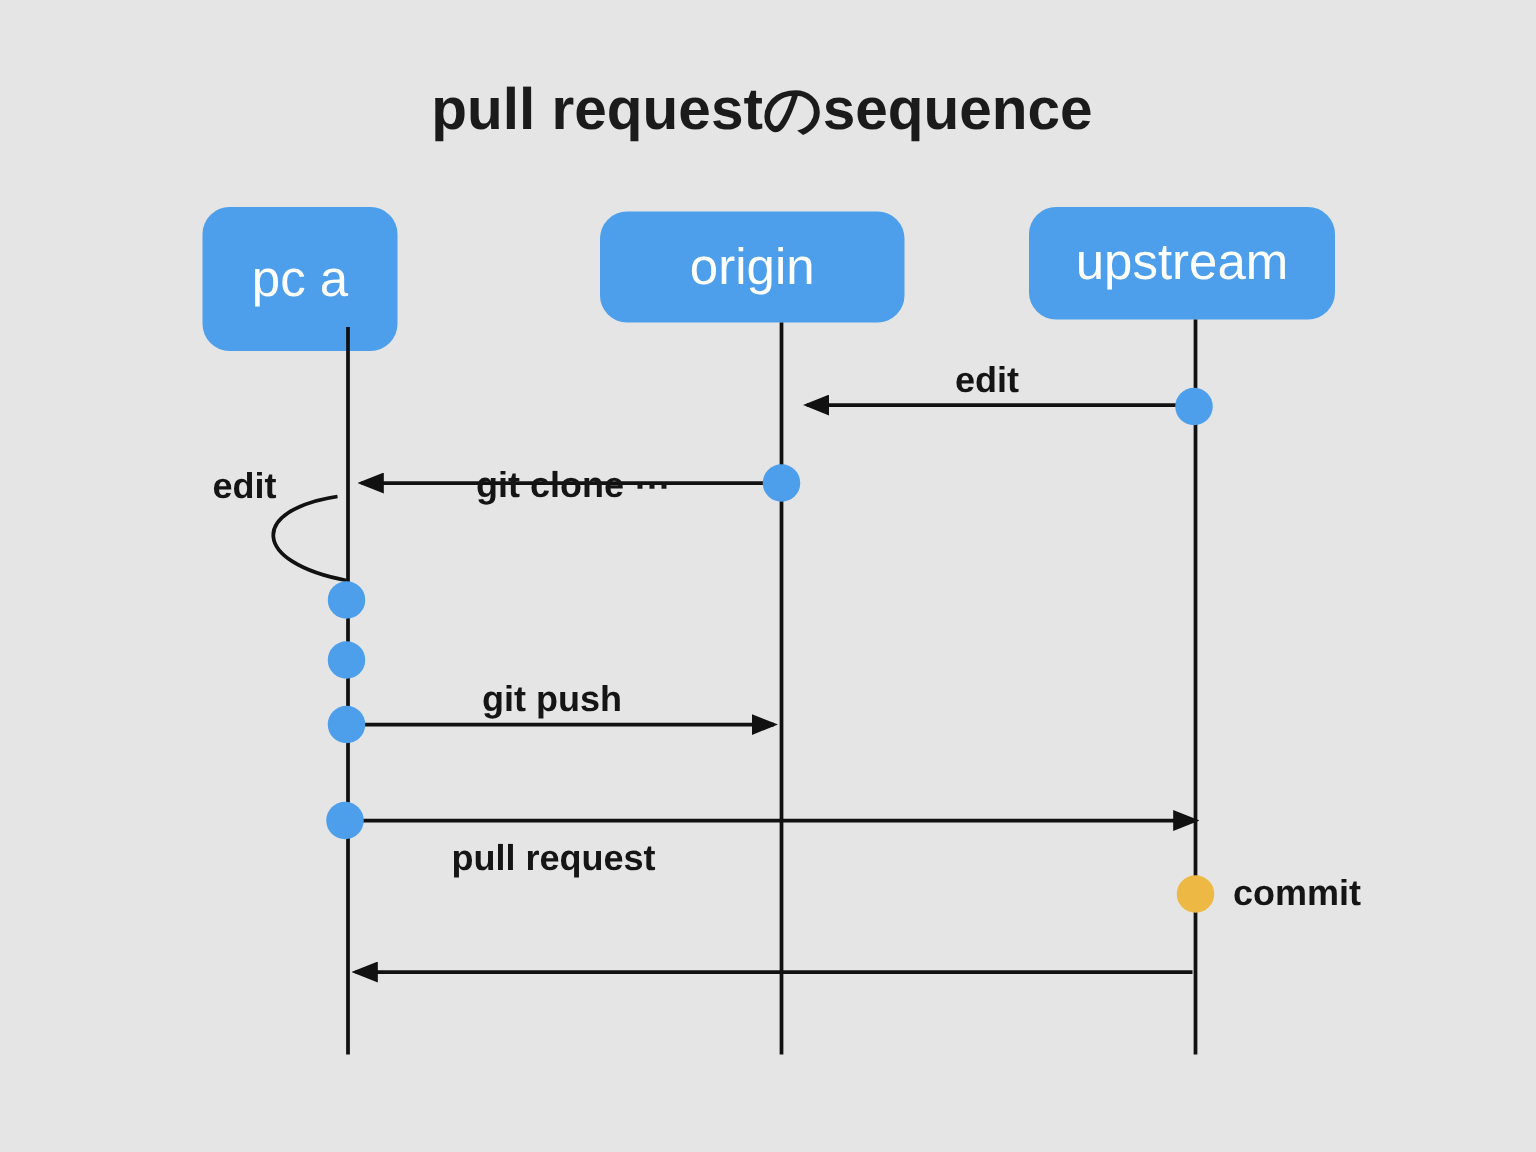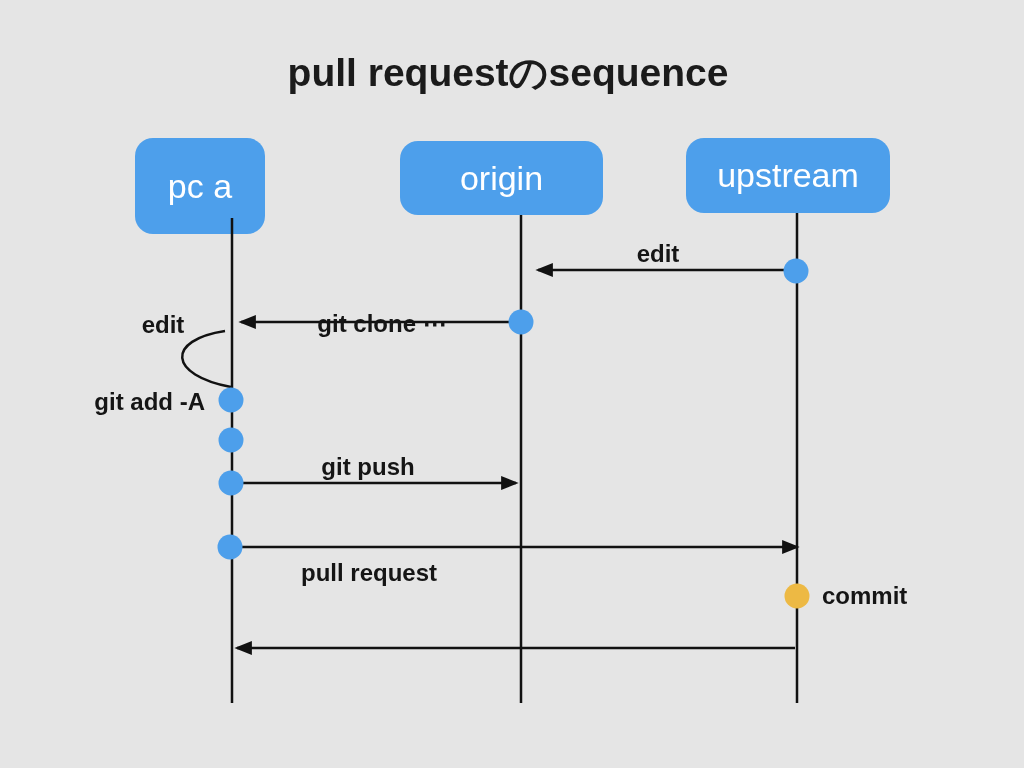--- a/index.html
+++ b/index.html
@@ -102,18 +102,17 @@
     <circle cx="231" cy="400" r="12.5" fill="#4d9feb"></circle>
     <circle cx="231" cy="440" r="12.5" fill="#4d9feb"></circle>
     <circle cx="231" cy="483" r="12.5" fill="#4d9feb"></circle>
     <circle cx="230" cy="547" r="12.5" fill="#4d9feb"></circle>
     <circle cx="797" cy="596" r="12.5" fill="#edb944"></circle>
   </svg>
 
   <div class="msg center lbl-fork">edit</div>
   <div class="msg center lbl-clone">git clone ⋯</div>
   <div class="msg center lbl-edit">edit</div>
-  <div class="msg rightalign lbl-add">git add -A</div>
   <div class="msg center lbl-push">git push</div>
   <div class="msg center lbl-pr">pull request</div>
   <div class="msg lbl-merge">commit</div>
 
 </div>
 
 </body></html>

